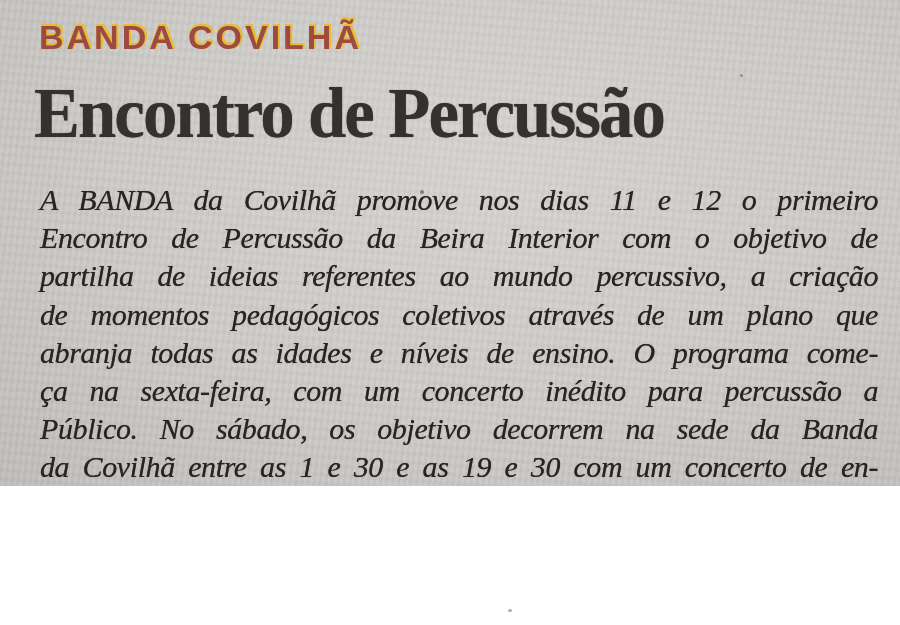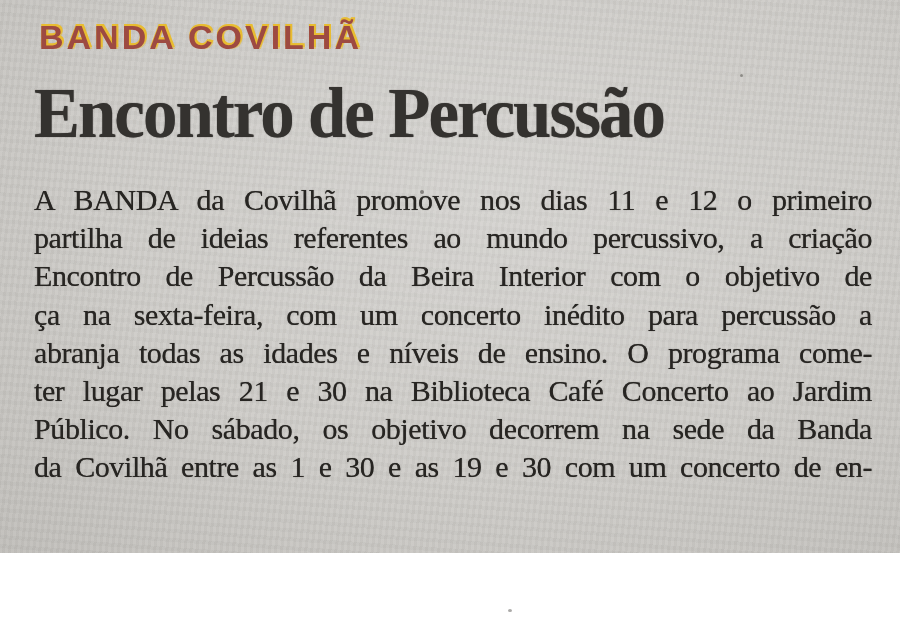--- a/index.html
+++ b/index.html
@@ -6,21 +6,21 @@
 
   html, body {
     width: 900px;
     height: 625px;
     overflow: hidden;
   }
 
   .page {
     position: relative;
     width: 900px;
-    height: 553px;
+    height: 486px;
     background-color: #cac8c4;
     background-image:
       radial-gradient(ellipse at 55% 35%, rgba(255,255,255,0.20) 0%, rgba(255,255,255,0.06) 55%, rgba(60,58,54,0.07) 100%),
       repeating-linear-gradient(97deg, rgba(255,255,255,0.045) 0px, rgba(255,255,255,0.045) 3px, rgba(98,94,88,0.045) 3px, rgba(98,94,88,0.045) 6px),
       repeating-linear-gradient(4deg, rgba(255,255,255,0.03) 0px, rgba(255,255,255,0.03) 5px, rgba(90,88,84,0.03) 5px, rgba(90,88,84,0.03) 9px);
     font-family: "Liberation Serif", serif;
   }
 
   .kicker {
     position: absolute;
@@ -49,23 +49,24 @@
     letter-spacing: -2px;
     color: #34322f;
     white-space: nowrap;
     transform: scaleX(0.97);
     transform-origin: left center;
     text-shadow: 0 0 1px rgba(40,38,35,0.75);
   }
 
   .article-body {
     position: absolute;
-    left: 34px;
+    left: 40px;
     top: 181px;
     width: 838px;
+    font-style: italic;
   }
 
   .body-line {
     font-size: 30px;
     line-height: 38.2px;
     letter-spacing: -0.4px;
     color: #272522;
     text-align: justify;
     text-align-last: justify;
     white-space: nowrap;
@@ -90,25 +91,25 @@
 <body>
 
 <div class="page">
 
   <div class="kicker">BANDA COVILHÃ</div>
 
   <h1 class="headline">Encontro de Percussão</h1>
 
   <div class="article-body">
     <div class="body-line">A BANDA da Covilhã promove nos dias 11 e 12 o primeiro</div>
+    <div class="body-line">Encontro de Percussão da Beira Interior com o objetivo de</div>
     <div class="body-line">partilha de ideias referentes ao mundo percussivo, a criação</div>
-    <div class="body-line">Encontro de Percussão da Beira Interior com o objetivo de</div>
+    <div class="body-line">de momentos pedagógicos coletivos através de um plano que</div>
+    <div class="body-line">abranja todas as idades e níveis de ensino. O programa come-</div>
     <div class="body-line">ça na sexta-feira, com um concerto inédito para percussão a</div>
-    <div class="body-line">abranja todas as idades e níveis de ensino. O programa come-</div>
-    <div class="body-line">ter lugar pelas 21 e 30 na Biblioteca Café Concerto ao Jardim</div>
     <div class="body-line">Público. No sábado, os objetivo decorrem na sede da Banda</div>
     <div class="body-line">da Covilhã entre as 1 e 30 e as 19 e 30 com um concerto de en-</div>
   </div>
 
   <div class="speck speck-1"></div>
   <div class="speck speck-2"></div>
   <div class="speck speck-3"></div>
 
 </div>
 

